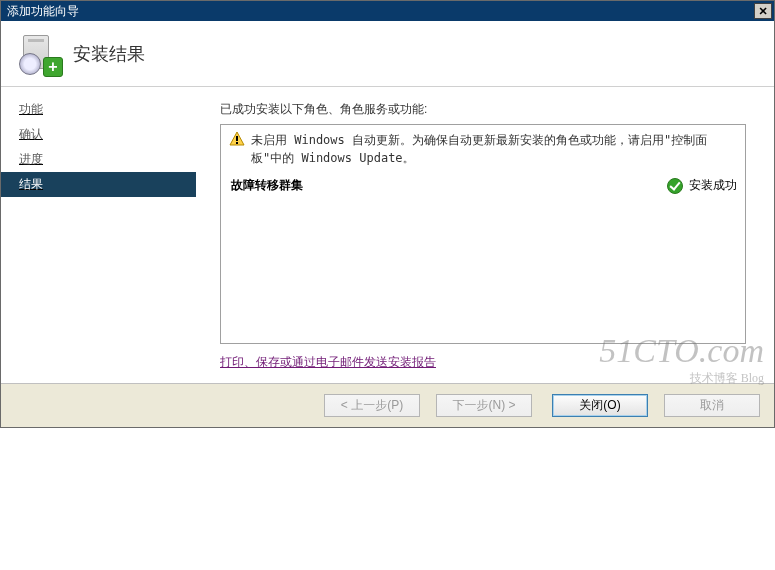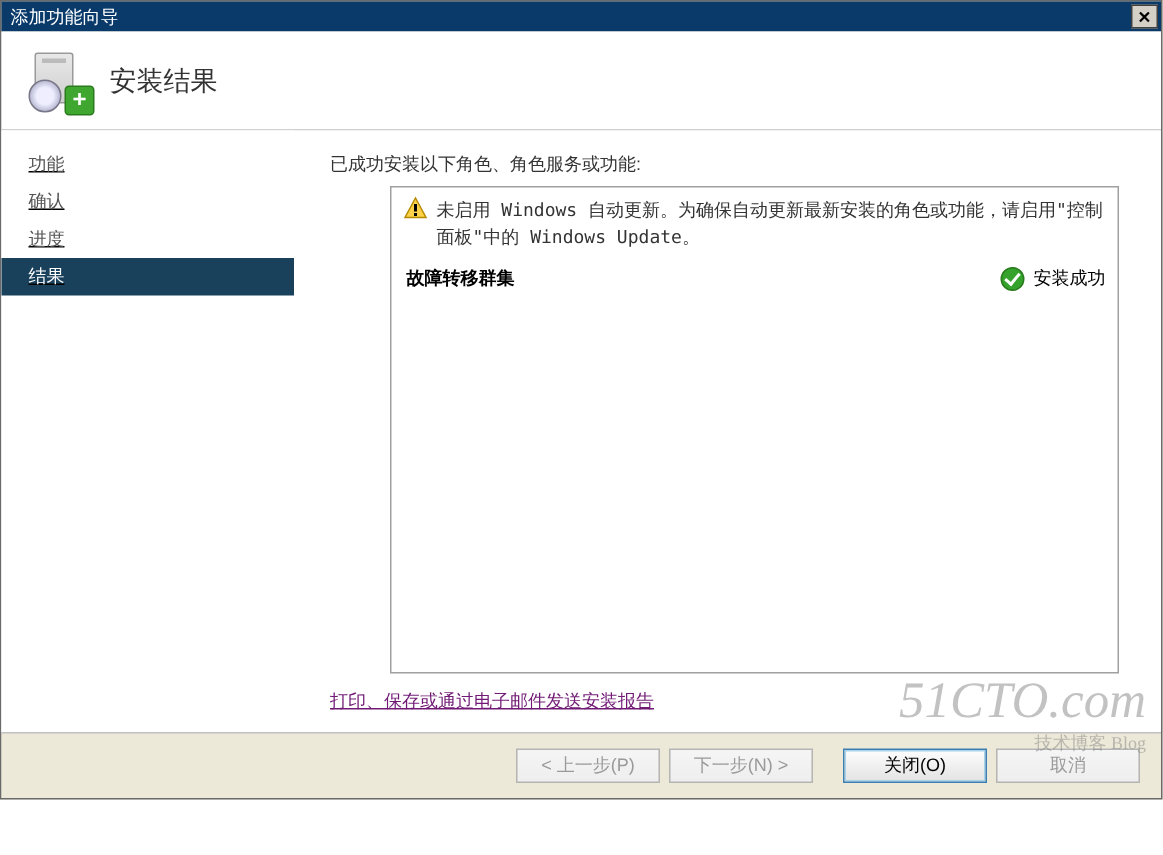--- a/index.html
+++ b/index.html
@@ -1,21 +1,21 @@
 <!DOCTYPE html>
 <html><head>
 <meta charset="utf-8">
 <style>
   * { box-sizing: border-box; margin: 0; padding: 0; }
   html, body { font-family: "Microsoft YaHei", "SimSun", Tahoma, sans-serif; font-size: 12px; }
   body { background: #fff; }
 
   .window {
     width: 775px;
-    height: 533px;
+    height: 428px;
     border: 1px solid #6a6a6a;
     display: flex;
     flex-direction: column;
     background: #ece9d8;
     position: relative;
   }
 
   .titlebar {
     height: 20px;
     background: linear-gradient(#0a3a6a,#0a3a6a);
@@ -129,21 +129,20 @@
     transform: rotate(40deg);
     position:relative; top:-1px;
   }
 
   .result-box {
     flex:1;
     border:1px solid #a0a0a0;
     background:#fff;
     padding:6px 8px;
     overflow:auto;
-    margin-left:40px;
   }
   .result-warn {
     display:flex; align-items:flex-start;
     margin-bottom:10px;
   }
   .result-warn .txt { font-family: "SimSun", monospace; line-height:1.5; color:#333; }
   .result-row {
     display:flex;
     align-items:center;
     margin-top:4px;
@@ -166,35 +165,36 @@
     gap:6px;
   }
   .footer button {
     min-width:96px;
     height:23px;
     font-size:12px;
     border:1px solid #8a8a8a;
     background: linear-gradient(#fdfdfd,#e3e3e3);
     cursor:pointer;
     padding:0 6px;
+    margin-left:10px;
   }
   .footer button.primary {
     border:1px solid #3c7fb1;
     box-shadow: inset 0 0 0 1px #a8d1ec;
   }
   .footer button:disabled {
     color:#9a9a9a;
     border-color:#b5b5b5;
     cursor:default;
     background:linear-gradient(#f5f5f5,#eee);
   }
 
   .watermark {
     position:absolute;
-    right:10px; bottom:28px;
+    right:10px; bottom:40px;
     font-size:34px;
     font-style:italic;
     font-family: Georgia, serif;
     color:rgba(120,120,120,0.45);
     pointer-events:none;
   }
   .watermark small { font-size:12px; display:block; text-align:right; font-style:normal;}
 </style>
 </head>
 <body>

